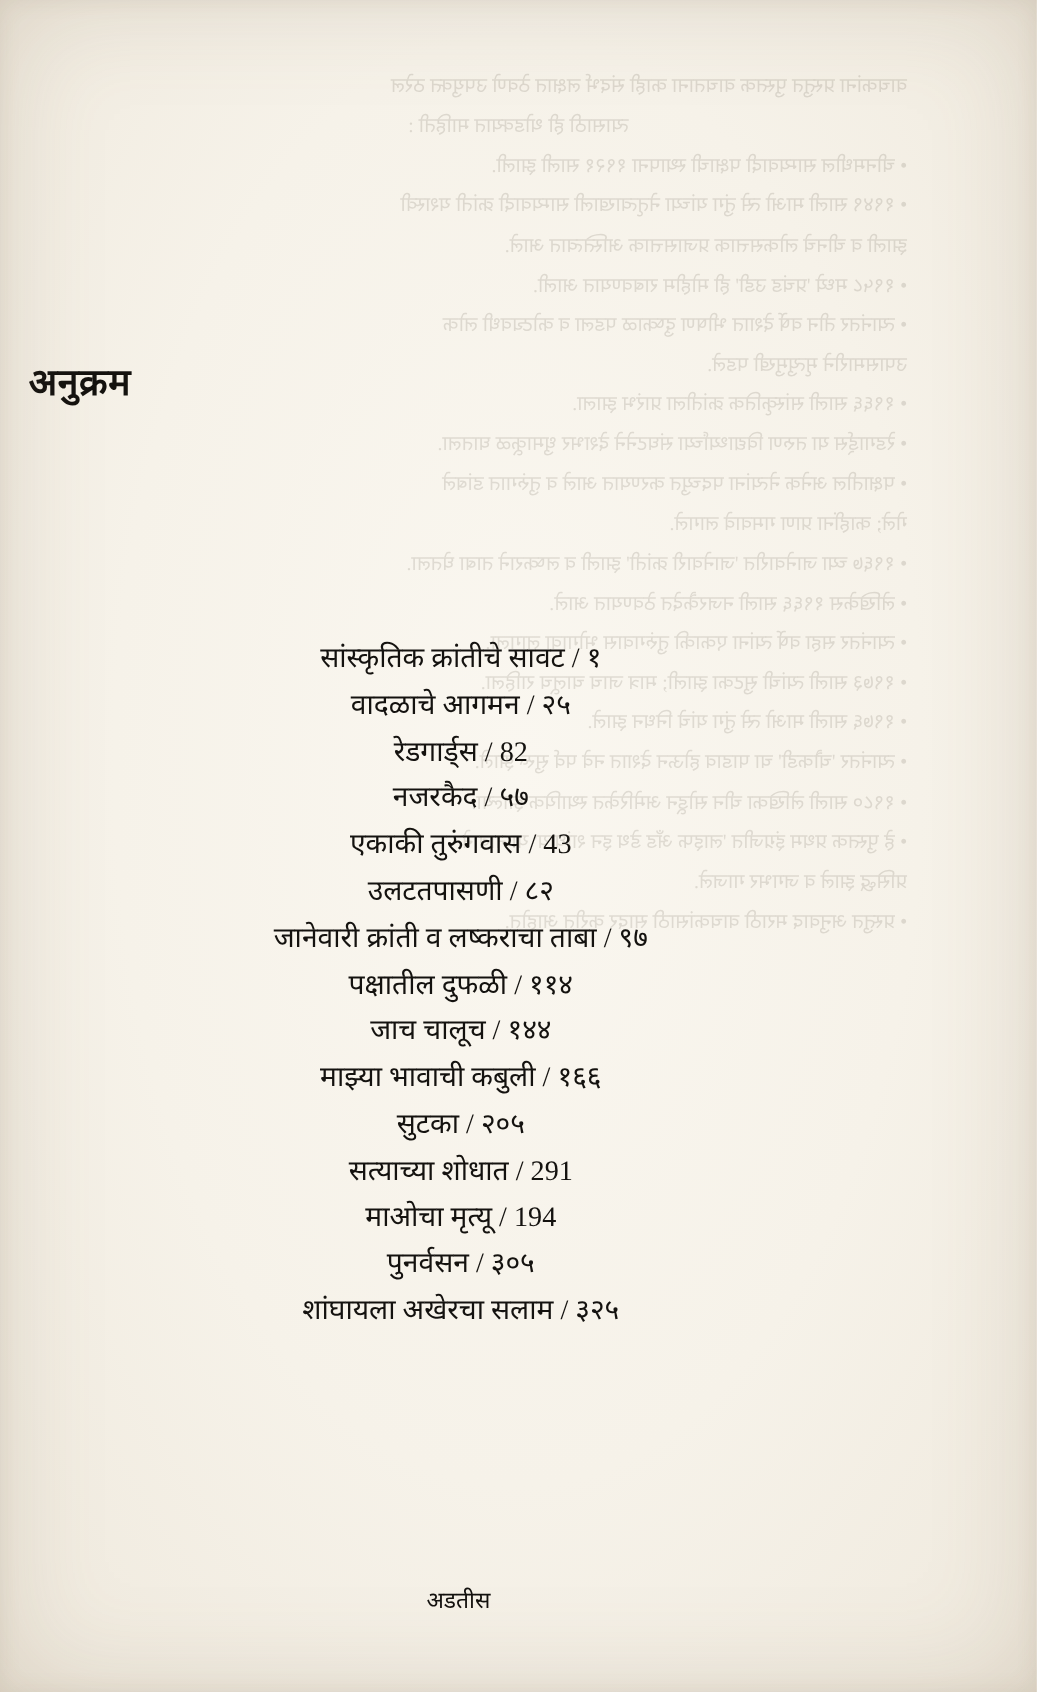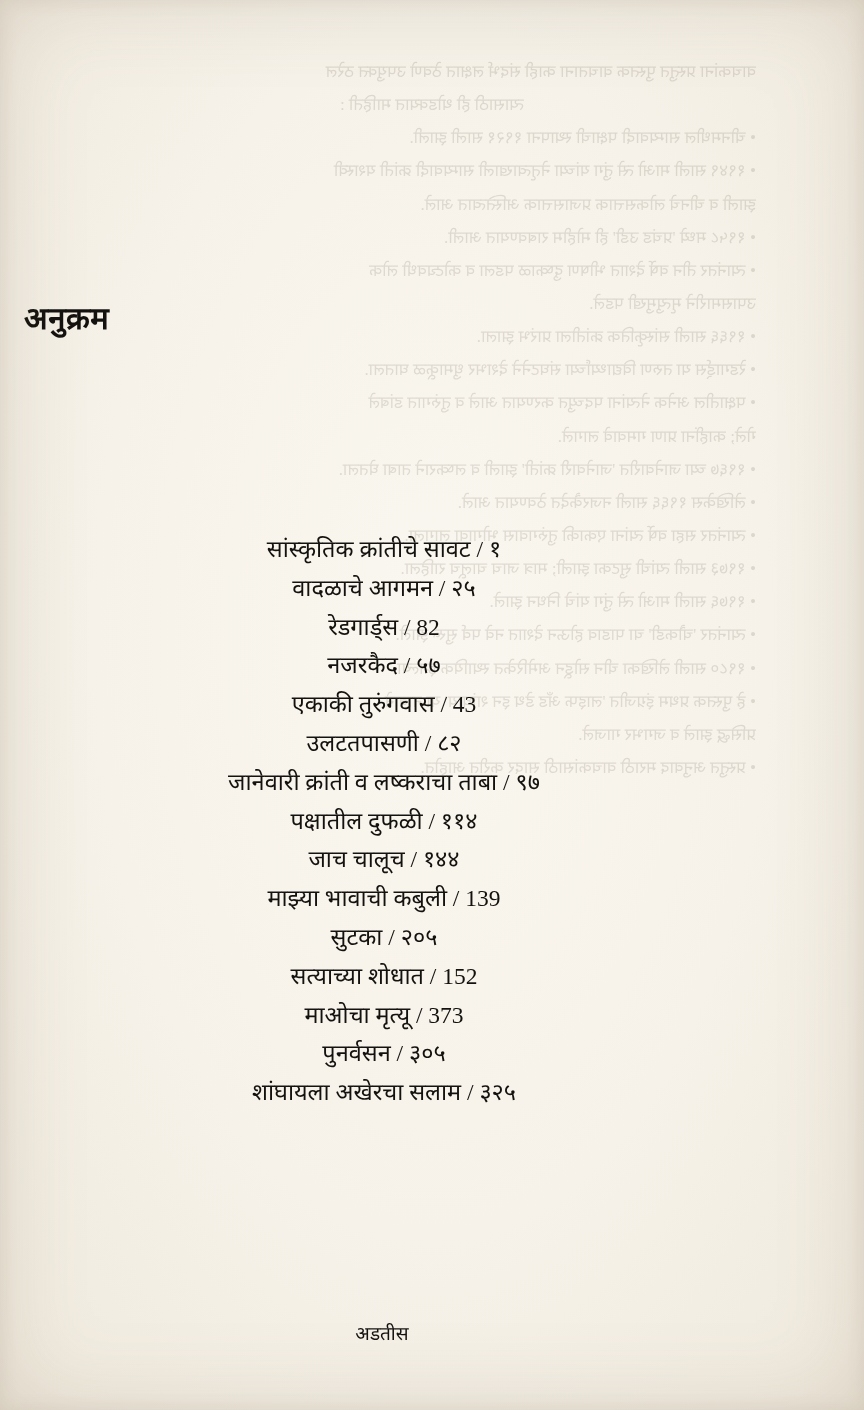--- a/index.html
+++ b/index.html
@@ -139,24 +139,24 @@
   <ul class="toc-list" id="toc-list">
       <li class="toc-entry">सांस्कृतिक क्रांतीचे सावट / १</li>
       <li class="toc-entry">वादळाचे आगमन / २५</li>
       <li class="toc-entry">रेडगार्ड्स / 82</li>
       <li class="toc-entry">नजरकैद / ५७</li>
       <li class="toc-entry">एकाकी तुरुंगवास / 43</li>
       <li class="toc-entry">उलटतपासणी / ८२</li>
       <li class="toc-entry">जानेवारी क्रांती व लष्कराचा ताबा / ९७</li>
       <li class="toc-entry">पक्षातील दुफळी / ११४</li>
       <li class="toc-entry">जाच चालूच / १४४</li>
-      <li class="toc-entry">माझ्या भावाची कबुली / 139</li>
+      <li class="toc-entry">माझ्या भावाची कबुली / १६६</li>
       <li class="toc-entry">सुटका / २०५</li>
-      <li class="toc-entry">सत्याच्या शोधात / 152</li>
-      <li class="toc-entry">माओचा मृत्यू / 373</li>
+      <li class="toc-entry">सत्याच्या शोधात / 291</li>
+      <li class="toc-entry">माओचा मृत्यू / 194</li>
       <li class="toc-entry">पुनर्वसन / ३०५</li>
       <li class="toc-entry">शांघायला अखेरचा सलाम / ३२५</li>
     </ul>
 
   <div class="folio">अडतीस</div>
 
 </div>
 
 <div class="edge-shadow"></div>
 

